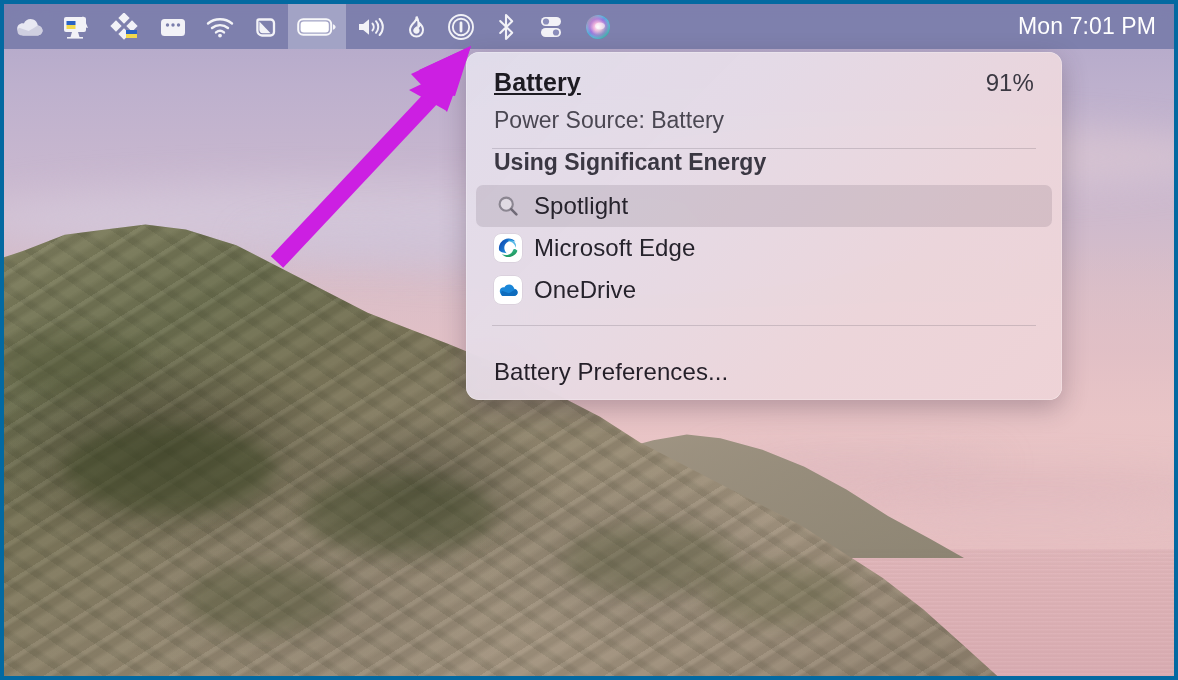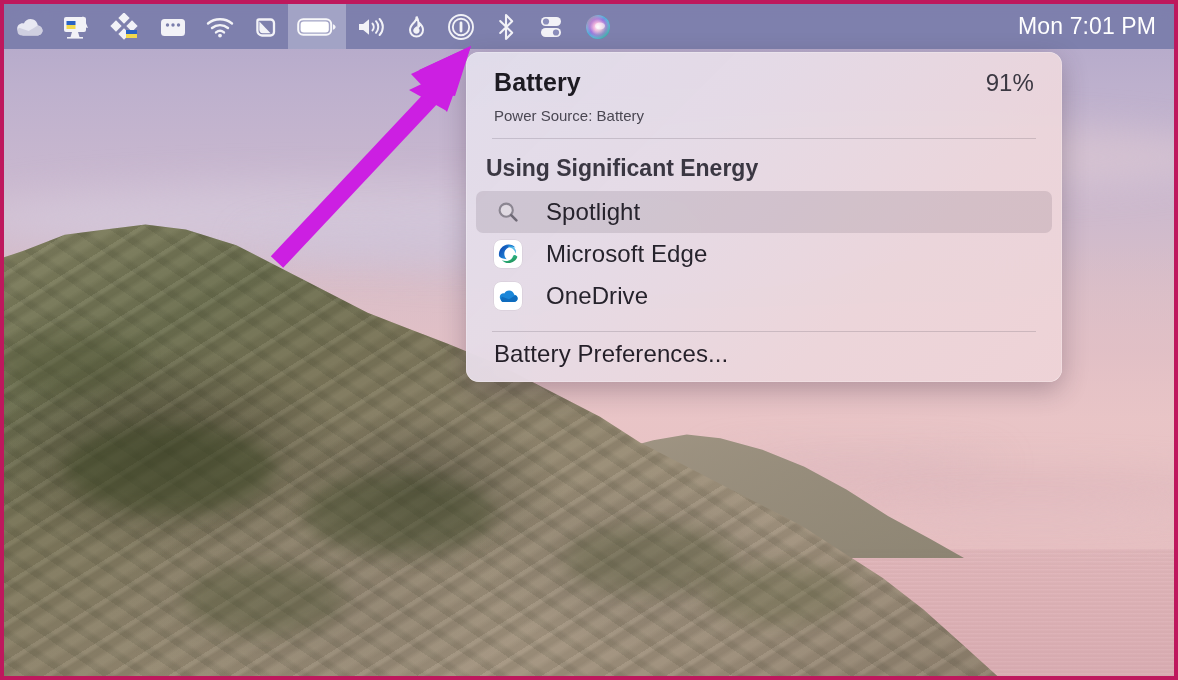--- a/index.html
+++ b/index.html
@@ -7,21 +7,21 @@
     padding: 0;
     background: #000;
   }
   #screen {
     position: relative;
     width: 1178px;
     height: 680px;
     overflow: hidden;
     font-family: "Liberation Sans", sans-serif;
     box-sizing: border-box;
-    border: 4px solid #be185d;
+    border: 4px solid #0369a1;
   }
 
   
   #wallpaper {
     position: absolute;
     inset: 0;
     background:
       
       linear-gradient(to bottom,
         rgba(186,170,205,0.0) 0%,
@@ -209,50 +209,50 @@
     align-items: baseline;
     justify-content: space-between;
     padding: 0 28px;
     margin-bottom: 10px;
   }
   #pop-title {
     font-size: 25px;
     font-weight: bold;
     color: #1d1b22;
     letter-spacing: .1px;
+    text-decoration: underline;
   }
   #pop-percent {
     font-size: 24px;
     color: #3b3842;
     letter-spacing: .1px;
   }
   #pop-source {
     padding: 0 28px;
-    font-size: 15px;
+    font-size: 23px;
     color: #4a4752;
     margin-bottom: 14px;
   }
   .pop-divider {
     height: 1px;
     margin: 0 26px;
     background: rgba(90,80,95,0.22);
   }
   #pop-section-title {
-    padding: 0 20px;
+    padding: 0 28px;
     font-size: 23px;
     font-weight: bold;
     color: #3a3742;
-    margin-top: 16px;
     margin-bottom: 9px;
   }
   .app-list { padding: 0 10px; }
   .app-row {
     display: flex;
     align-items: center;
-    gap: 24px;
+    gap: 12px;
     height: 42px;
     padding: 0 18px;
     border-radius: 7px;
     box-sizing: border-box;
   }
   .app-row.highlighted {
     background: rgba(120,105,122,0.20);
   }
   .app-name {
     font-size: 24px;
@@ -260,21 +260,21 @@
     letter-spacing: .1px;
   }
   .app-icon {
     width: 28px; height: 28px;
     flex: 0 0 28px;
     display: flex; align-items: center; justify-content: center;
   }
   #pop-divider-2 { margin-top: 14px; }
   #pop-footer {
     padding: 0 28px;
-    margin-top: 8px;
+    margin-top: 32px;
     font-size: 24px;
     color: #241f28;
     letter-spacing: .1px;
   }
 
   
   .tile {
     width: 28px; height: 28px;
     border-radius: 7px;
     background: #ffffff;

